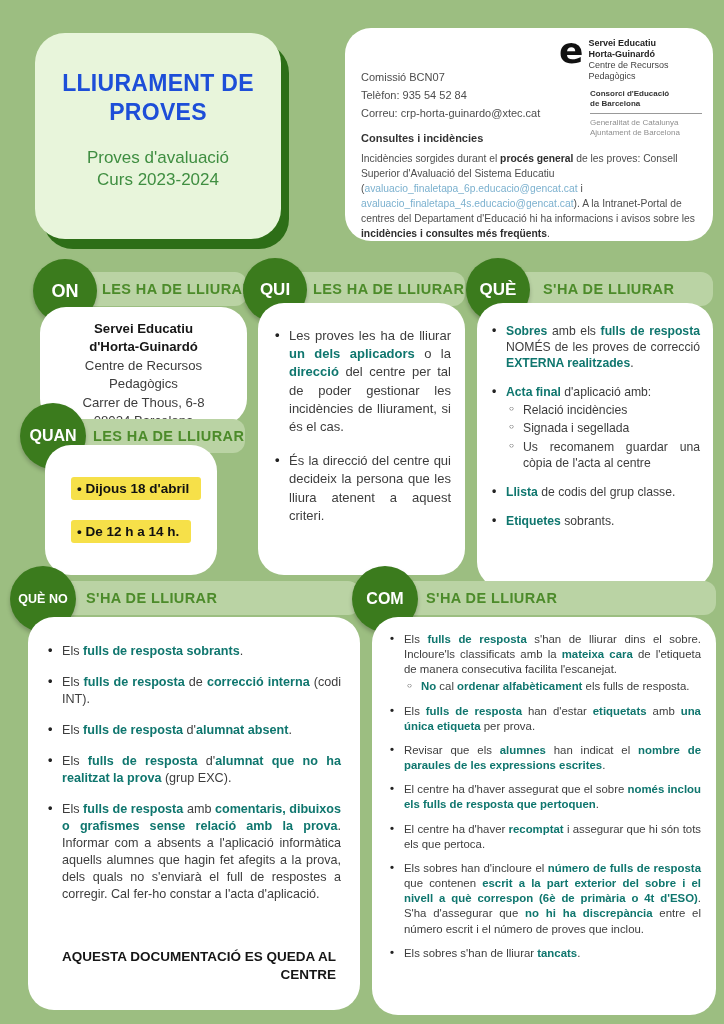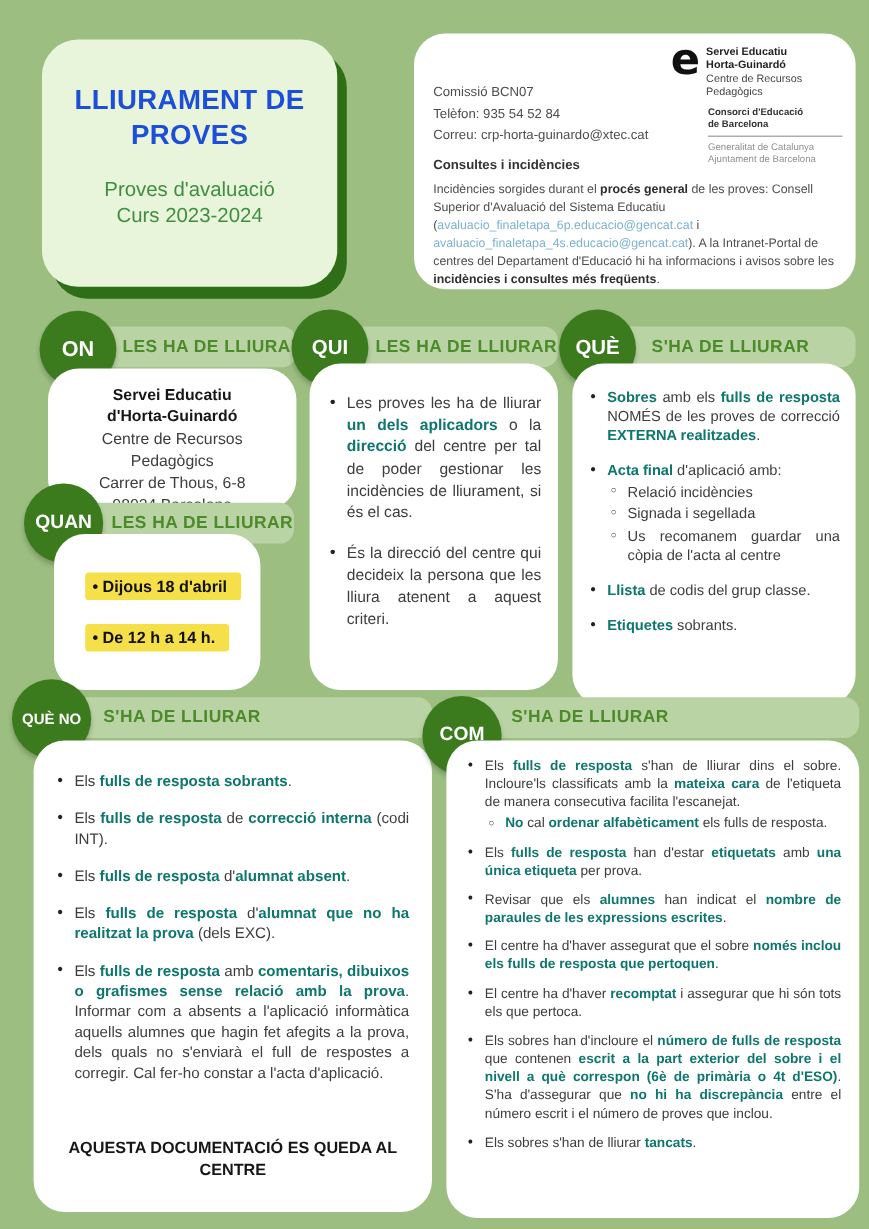--- a/index.html
+++ b/index.html
@@ -91,25 +91,25 @@
     font-weight:bold; font-size:13.5px; padding:4px 12px 4px 6px;
     border-radius:3px; margin-bottom:20px; position:relative;
   }
   .hl::before { content:"•  "; font-weight:bold; }
 
   
   #queno-badge { left:10px; top:566px; width:66px; height:66px; font-size:12.5px; }
   #queno-band  { left:28px; top:581px; width:332px; padding-left:58px; }
   #queno-card  { left:28px; top:617px; width:332px; height:393px; padding:26px 19px 0 19px;
                  font-size:12.6px; line-height:1.35; color:#3d3d3d; display:flex; flex-direction:column; gap:14px; }
-  .docfooter { position:absolute; left:0; bottom:26px; width:100%; text-align:center;
+  .docfooter { position:absolute; left:0; bottom:26px; width:100%; text-align:right;
                font-weight:bold; color:#161616; font-size:13.5px; line-height:1.35; padding:0 24px;margin-top:32px; }
 
   
-  #com-badge  { left:352px; top:580px; width:66px; height:66px; font-size:16px; }
+  #com-badge  { left:352px; top:566px; width:66px; height:66px; font-size:16px; }
   #com-band   { left:372px; top:581px; width:344px; padding-left:54px; }
   #com-card   { left:372px; top:617px; width:344px; height:398px; padding:15px 15px 0 17px;
                 font-size:11.4px; line-height:1.33; color:#3d3d3d; display:flex; flex-direction:column; gap:9px; }
 </style>
 </head>
 <body>
 
 <div class="abs title-card">
   <div class="title">LLIURAMENT DE PROVES</div>
   <div class="subtitle">
@@ -234,21 +234,21 @@
   <div class="bullet">
     <div class="btext"><span>Els </span><span class="b">fulls de resposta sobrants</span><span>.</span></div>
   </div>
   <div class="bullet">
     <div class="btext"><span>Els </span><span class="b">fulls de resposta</span><span> de </span><span class="b">correcció interna</span><span> (codi INT).</span></div>
   </div>
   <div class="bullet">
     <div class="btext"><span>Els </span><span class="b">fulls de resposta</span><span> d'</span><span class="b">alumnat absent</span><span>.</span></div>
   </div>
   <div class="bullet">
-    <div class="btext"><span>Els </span><span class="b">fulls de resposta</span><span> d'</span><span class="b">alumnat que no ha realitzat la prova</span><span> (dels EXC).</span></div>
+    <div class="btext"><span>Els </span><span class="b">fulls de resposta</span><span> d'</span><span class="b">alumnat que no ha realitzat la prova</span><span> (grup EXC).</span></div>
   </div>
   <div class="bullet">
     <div class="btext"><span>Els </span><span class="b">fulls de resposta</span><span> amb </span><span class="b">comentaris, dibuixos o grafismes sense relació amb la prova</span><span>. Informar com a absents a l'aplicació informàtica aquells alumnes que hagin fet afegits a la prova, dels quals no s'enviarà el full de respostes a corregir. Cal fer-ho constar a l'acta d'aplicació.</span></div>
   </div>
   <div class="docfooter">AQUESTA DOCUMENTACIÓ ES QUEDA AL CENTRE</div>
 </div>
 
 <div class="band" id="com-band">
   <span class="heading">S'HA DE LLIURAR</span>
 </div>

